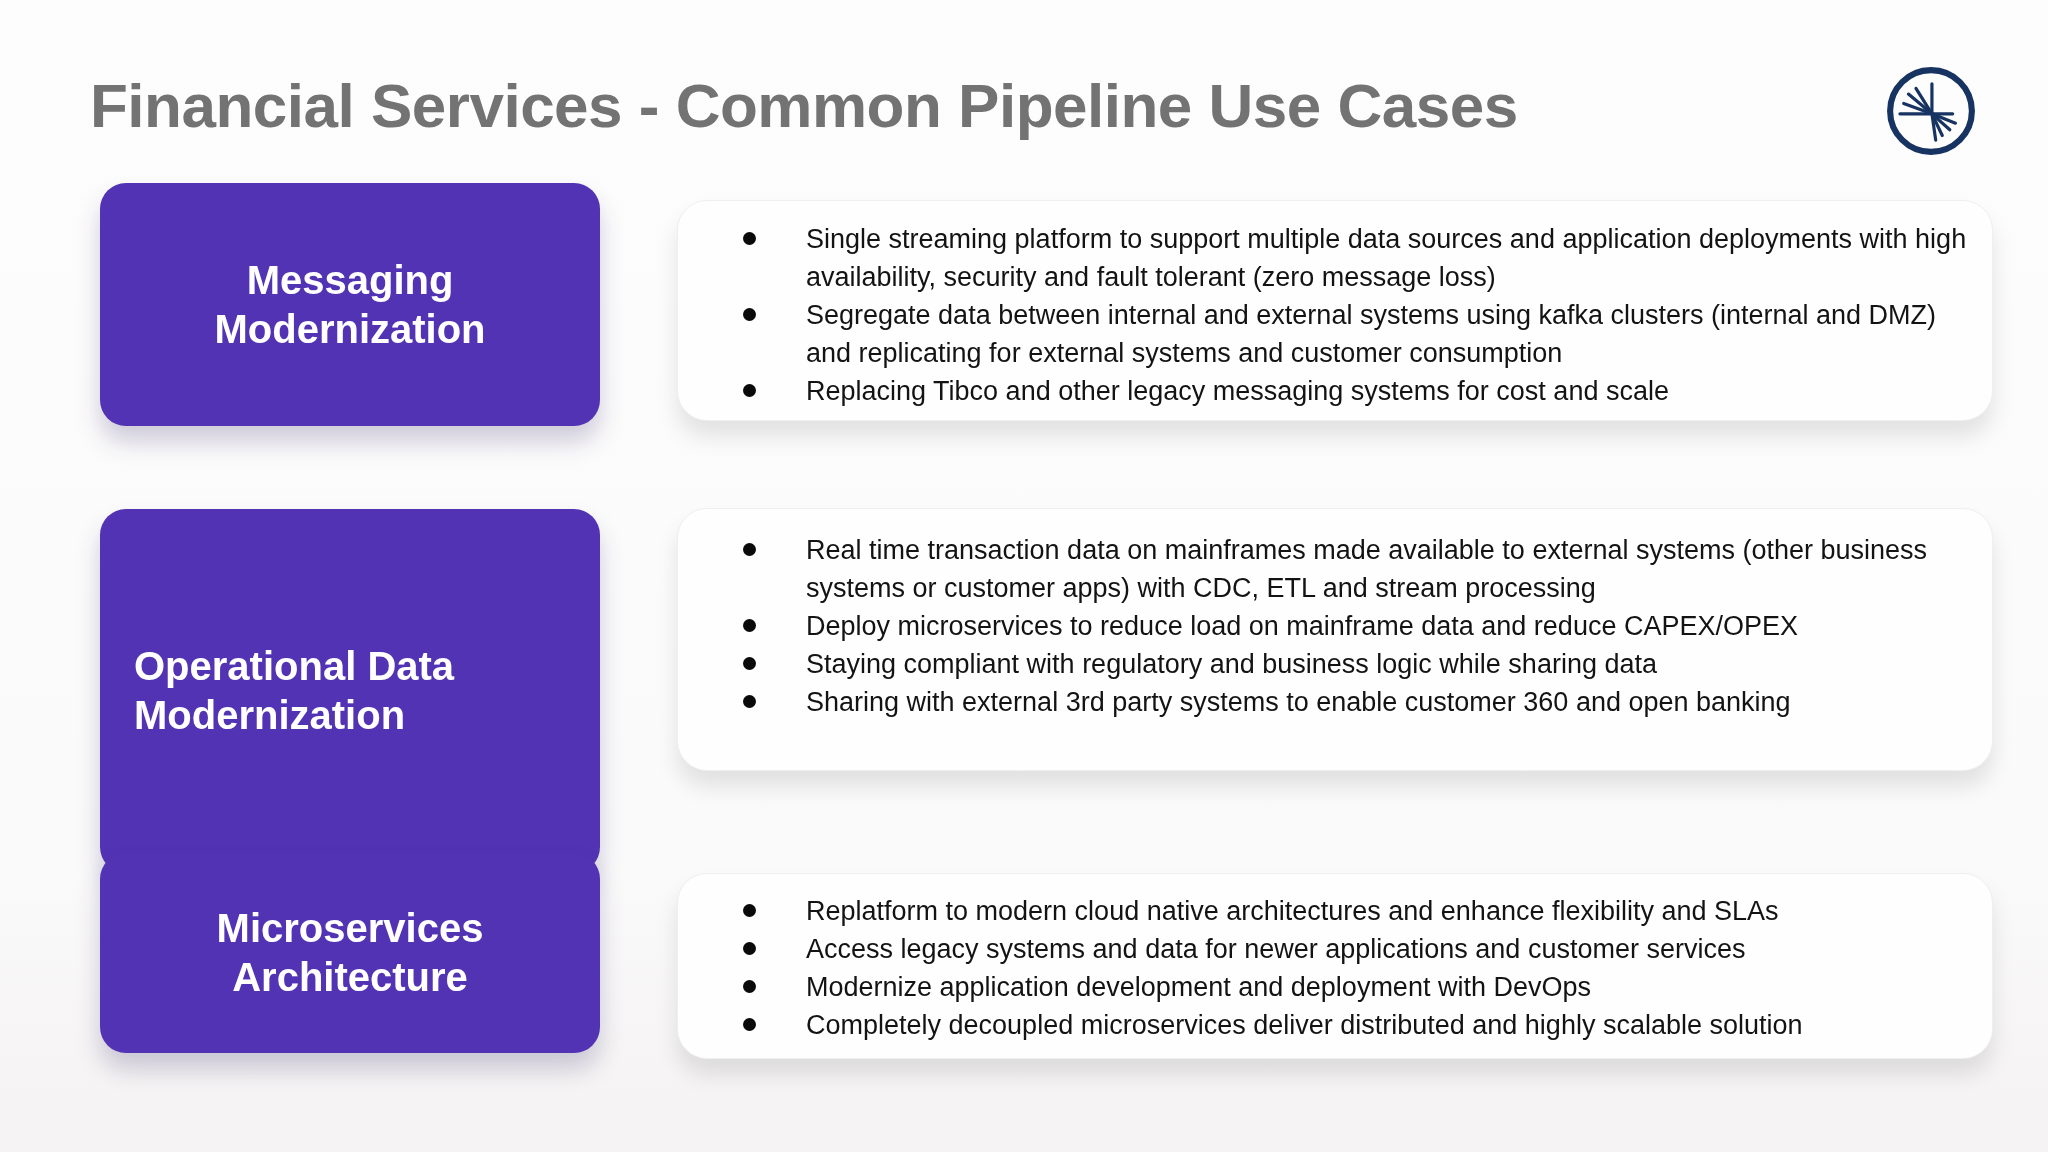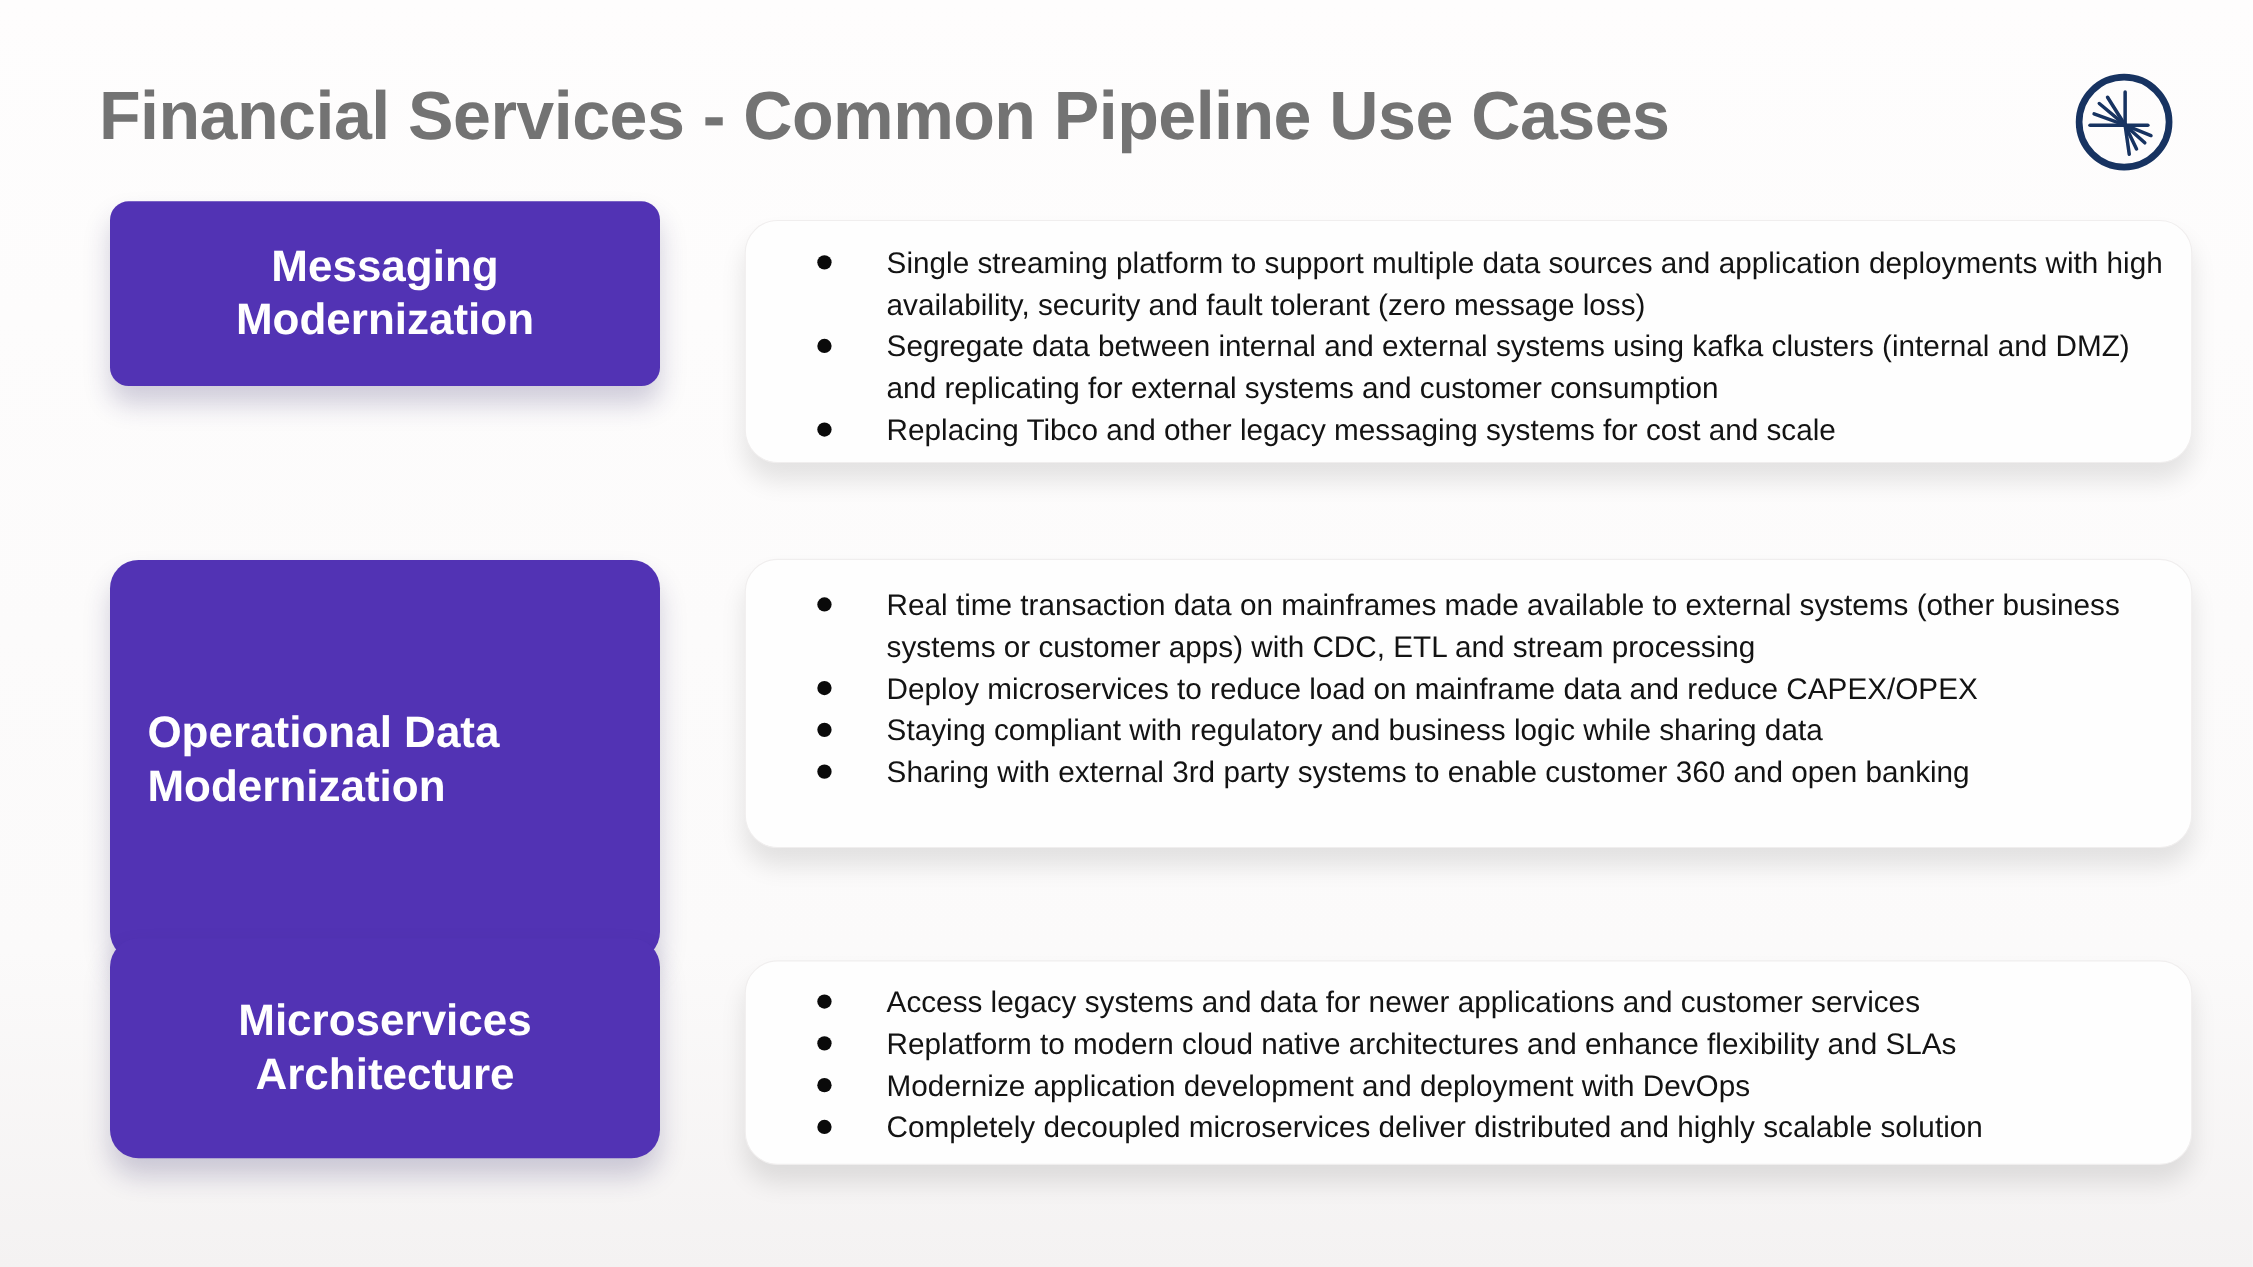--- a/index.html
+++ b/index.html
@@ -38,21 +38,21 @@
     border-radius: 26px;
     color: #ffffff;
     display: flex;
     flex-direction: column;
     justify-content: center;
     box-sizing: border-box;
     box-shadow: 0 16px 24px rgba(45, 35, 100, 0.22);
   }
   .box-center { align-items: center; text-align: center; padding: 0 20px; }
   .box-left   { align-items: flex-start; text-align: left; padding: 0 34px; }
-  .box-1 { top: 183px; height: 168px; border-radius: 17px; }
+  .box-1 { top: 183px; height: 243px; }
   .box-2 { top: 509px; height: 364px; }
   .box-3 { top: 853px; height: 200px; }
   .box-title {
     font-size: 40px;
     font-weight: bold;
     line-height: 1.22;
   }
   .box-subtitle {
     font-size: 31px;
     font-weight: bold;
@@ -140,19 +140,19 @@
         <li>Deploy microservices to reduce load on mainframe data and reduce CAPEX/OPEX</li>
         <li>Staying compliant with regulatory and business logic while sharing data</li>
         <li>Sharing with external 3rd party systems to enable customer 360 and open banking</li>
       </ul>
     </div>
     <div class="usecase-box box-3 box-center" style="background: rgb(82, 51, 180);">
       <div class="box-title">Microservices Architecture</div>
     </div>
     <div class="bullet-card card-3">
       <ul class="bullets">
+        <li>Replatform to modern cloud native architectures and enhance flexibility and SLAs</li>
         <li>Access legacy systems and data for newer applications and customer services</li>
-        <li>Replatform to modern cloud native architectures and enhance flexibility and SLAs</li>
         <li>Modernize application development and deployment with DevOps</li>
         <li>Completely decoupled microservices deliver distributed and highly scalable solution</li>
       </ul>
     </div>
   </main>
 
 </body></html>

